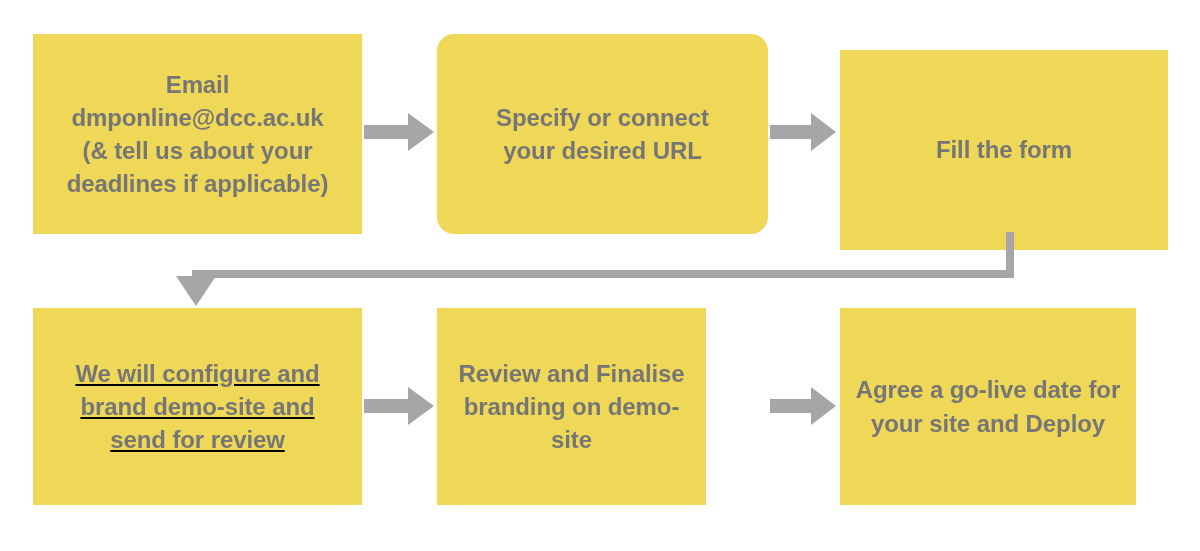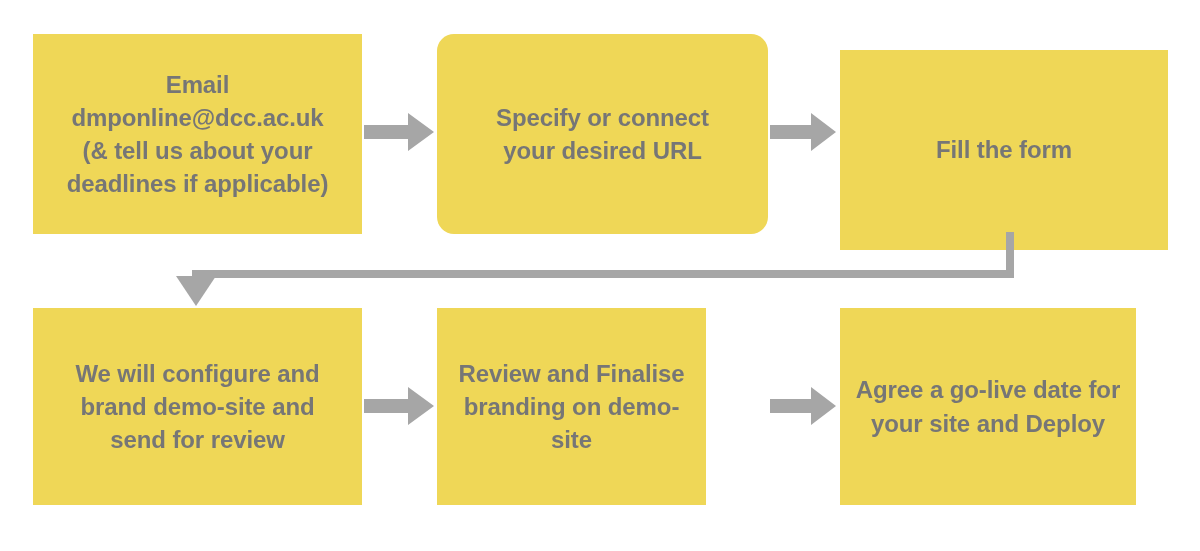--- a/index.html
+++ b/index.html
@@ -33,21 +33,21 @@
     font-size: 24px;
     line-height: 1.38;
     color: #767676;
     text-align: center;
     letter-spacing: -0.1px;
     white-space: pre-line;
   }
   .node.n1 { left: 33px;  top: 34px;  width: 329px; height: 200px; }
   .node.n2 { left: 437px; top: 34px;  width: 331px; height: 200px; border-radius: 17px; }
   .node.n3 { left: 840px; top: 34px;  width: 328px; height: 200px; margin-top: 16px; }
-  .node.n4 { left: 33px;  top: 308px; width: 329px; height: 197px; }
+  .node.n4 { left: 33px;  top: 308px; width: 329px; height: 197px; text-decoration: underline; }
   .node.n5 { left: 437px; top: 308px; width: 269px; height: 197px; }
   .node.n6 { left: 840px; top: 308px; width: 296px; height: 197px; }
 
   .arrow {
     position: absolute;
   }
   .arrow svg { display: block; }
 
   
   .arrow.a1 { left: 364px; top: 108px; }

